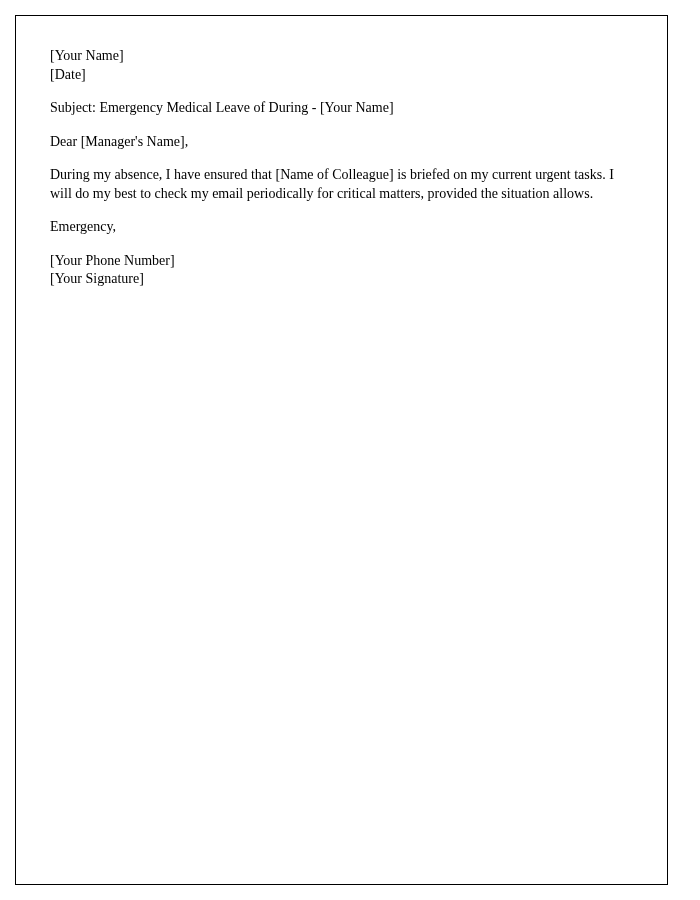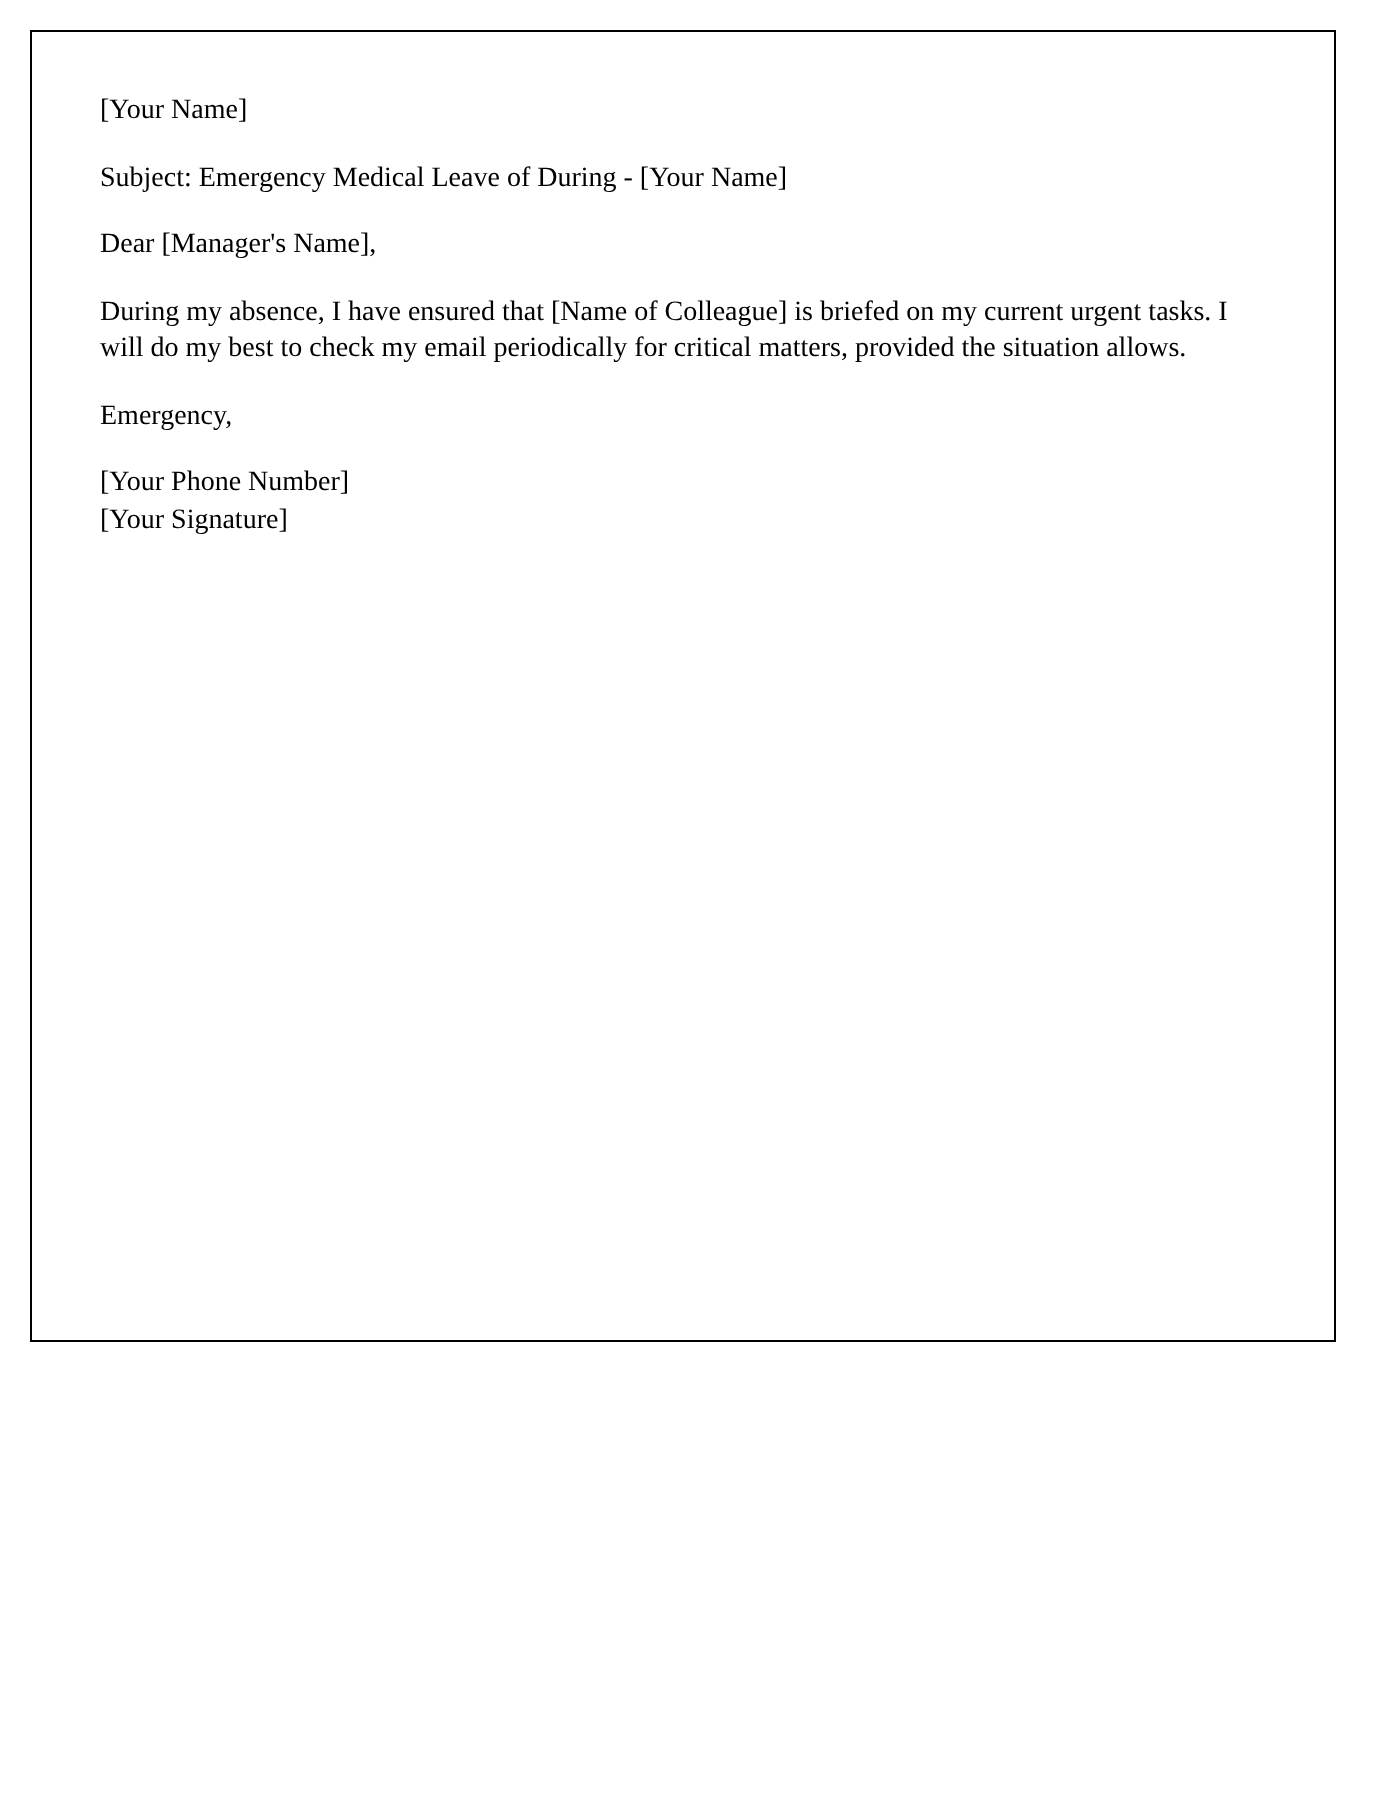--- a/index.html
+++ b/index.html
@@ -11,21 +11,21 @@
     width: 700px;
     height: 900px;
     position: relative;
     font-family: "Liberation Serif", serif;
   }
   .page {
     position: absolute;
     left: 15px;
     top: 15px;
     width: 653px;
-    height: 656px;
+    height: 870px;
     border: 1px solid #000000;
     background: #ffffff;
     box-sizing: border-box;
   }
   .letter {
     padding: 31px 36px 0 34px;
     color: #000000;
     font-size: 14px;
     line-height: 18.5px;
   }
@@ -38,20 +38,21 @@
   }
 </style>
 </head>
 <body>
 
 <div class="page">
   <div class="letter">
 
     <div class="block">
       <div class="line">[Your Name]</div>
+      <div class="line">[Date]</div>
     </div>
 
 
     <div class="block">
       <div class="line">Subject: Emergency Medical Leave of During - [Your Name]</div>
     </div>
 
     <div class="block">
       <div class="line">Dear [Manager's Name],</div>
     </div>

